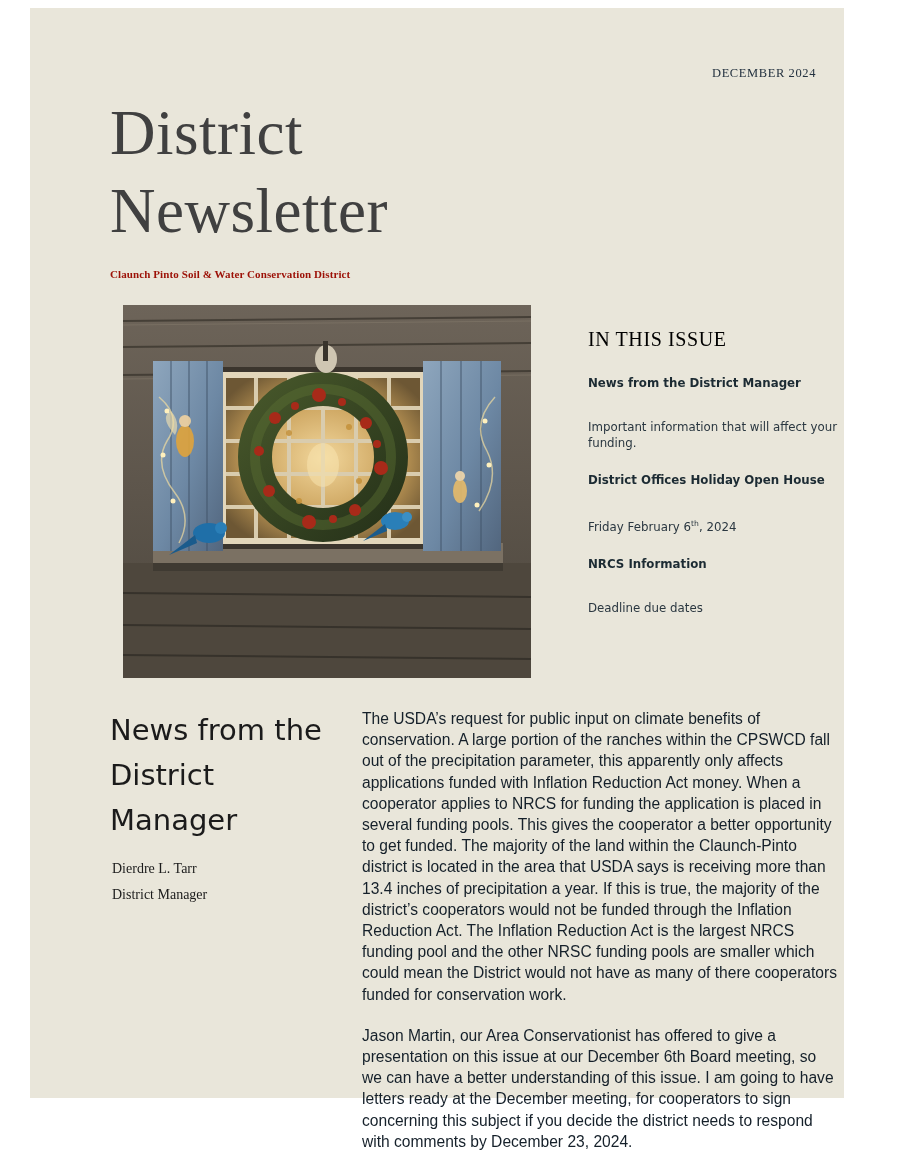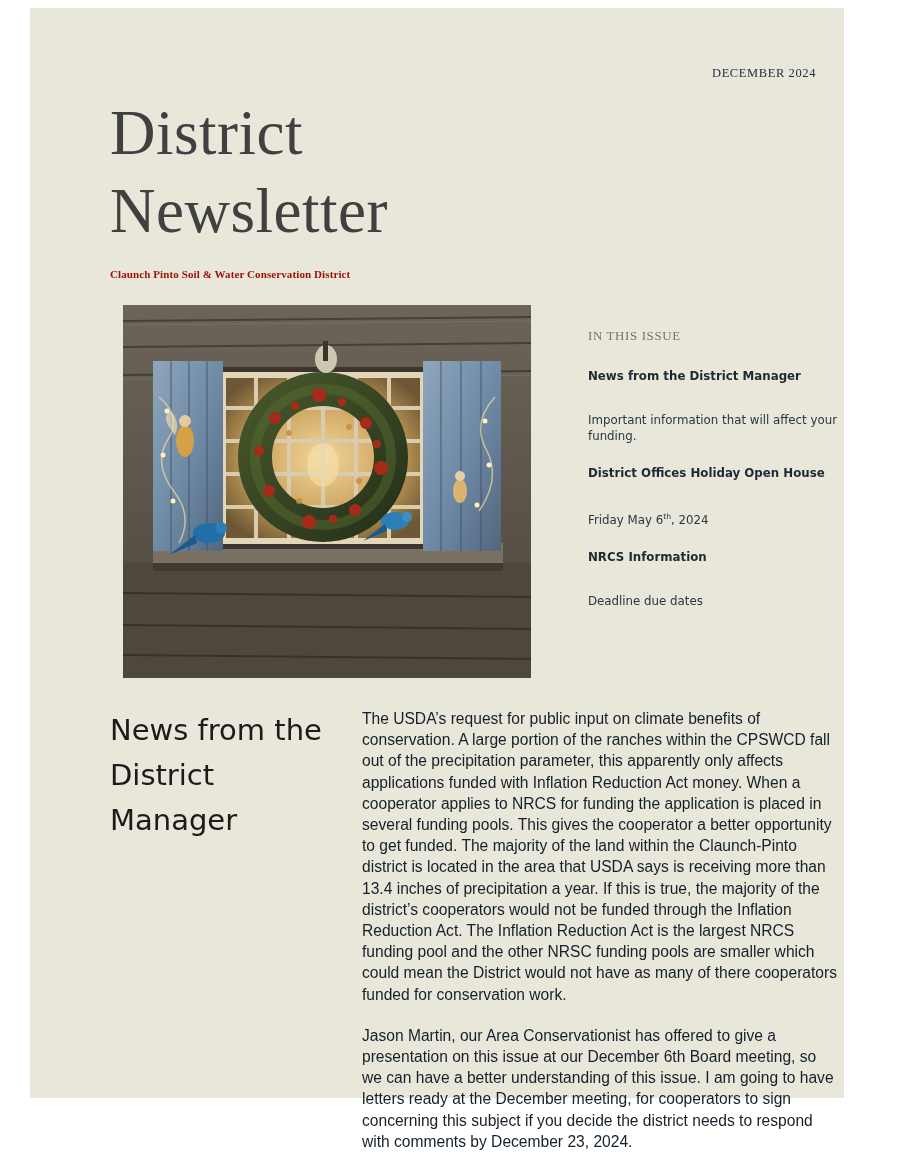--- a/index.html
+++ b/index.html
@@ -72,22 +72,22 @@
 
   
   .issue-col {
     position: absolute;
     left: 558px;
     top: 320px;
     width: 250px;
   }
   .issue-head {
     font-family: "Liberation Serif", serif;
-    font-size: 13px;
-    color: #737373;
+    font-size: 20px;
+    color: #000000;
     letter-spacing: 0.6px;
     margin-bottom: 24px;
   }
   .issue-item { margin-bottom: 21px; }
   .issue-item .t {
     font-family: "DejaVu Sans", sans-serif;
     font-size: 11.8px;
     font-weight: bold;
     color: #1c2b33;
     line-height: 16px;
@@ -298,29 +298,33 @@
   <div class="issue-col">
     <div class="issue-head">IN THIS ISSUE</div>
 
     <div class="issue-item">
       <div class="t">News from the District Manager</div>
       <div class="d">Important information that will affect your funding.</div>
     </div>
 
     <div class="issue-item">
       <div class="t">District Offices Holiday Open House</div>
-      <div class="d"><span>Friday May 6</span><sup>th</sup><span>, 2024</span></div>
+      <div class="d"><span>Friday February 6</span><sup>th</sup><span>, 2024</span></div>
     </div>
 
     <div class="issue-item">
       <div class="t">NRCS Information</div>
       <div class="d">Deadline due dates</div>
     </div>
   </div>
 
   <div class="news-title">News from the District Manager</div>
+  <div class="byline">
+    <div>Dierdre L. Tarr</div>
+    <div>District Manager</div>
+  </div>
 
   <div class="body-col">
     <p>The USDA’s request for public input on climate benefits of conservation.  A large portion of the ranches within the CPSWCD fall out of the precipitation parameter, this apparently only affects applications funded with Inflation Reduction Act money.  When a cooperator applies to NRCS for funding the application is placed in several funding pools. This gives the cooperator a better opportunity to get funded. The majority of the land within the Claunch-Pinto district is located in the area that USDA says is receiving more than 13.4 inches of precipitation a year. If this is true, the majority of the district’s cooperators would not be funded through the Inflation Reduction Act.  The Inflation Reduction Act is the largest NRCS funding pool and the other NRSC funding pools are smaller which could mean the District would not have as many of there cooperators funded for conservation work.</p>
     <p> Jason Martin, our Area Conservationist has offered to give a presentation on this issue at our December 6th Board meeting, so we can have a better understanding of this issue.  I am going to have letters ready at the December meeting, for cooperators to sign concerning this subject if you decide the district needs to respond with comments by December 23, 2024.</p>
   </div>
 
 </div>
 
 </body></html>

